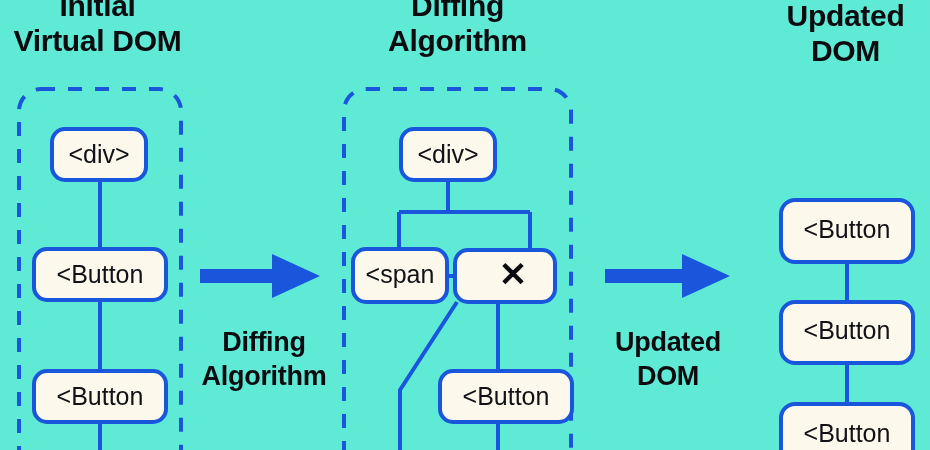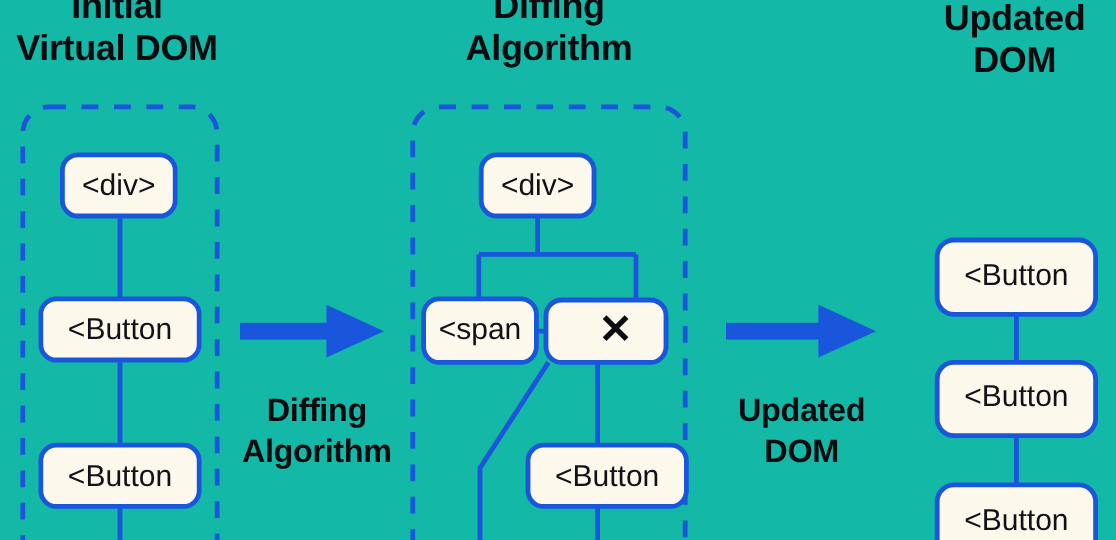--- a/index.html
+++ b/index.html
@@ -7,21 +7,21 @@
     padding: 0;
     background: #FDF8EC;
   }
   body {
     font-family: "Liberation Sans", sans-serif;
   }
   #stage {
     position: relative;
     width: 930px;
     height: 450px;
-    background: #14b8a6;
+    background: #5eead4;
     overflow: hidden;
   }
   #stage svg {
     position: absolute;
     left: 0;
     top: 0;
   }
   .col-title {
     position: absolute;
     text-align: center;

